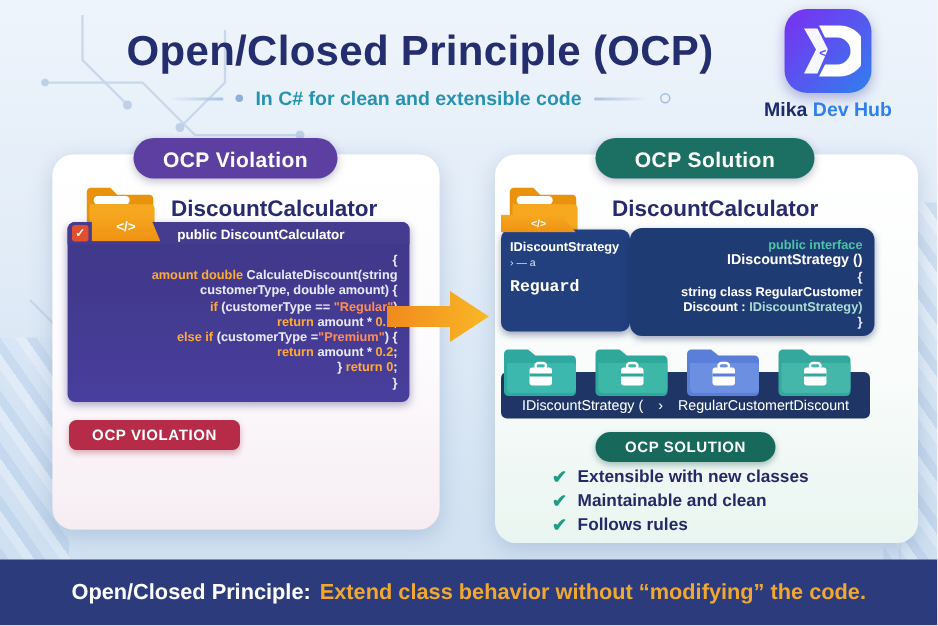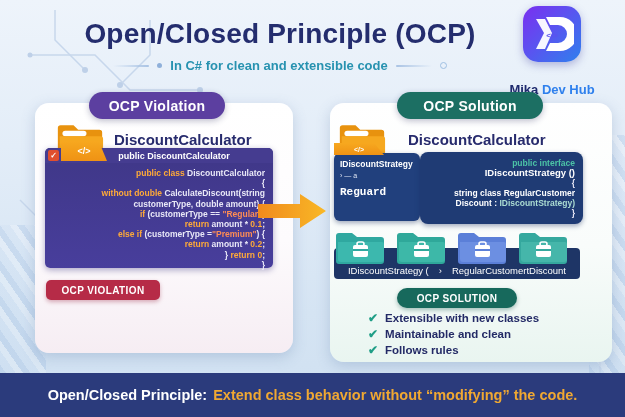--- a/index.html
+++ b/index.html
@@ -19,21 +19,21 @@
   .subtitle{font-size:13px;font-weight:bold;color:#2792b0;}
   .sub-line{width:36px;height:2px;background:linear-gradient(90deg,rgba(150,180,220,0),#a9c3e4);border-radius:2px;}
   .sub-line.r{background:linear-gradient(90deg,#a9c3e4,rgba(150,180,220,0));}
   .sub-dot{width:5px;height:5px;border-radius:50%;background:#8fb0da;}
   .sub-dot.open{background:transparent;border:1px solid #9fc0e2;}
   
   .logo{position:absolute;right:28px;top:6px;width:90px;text-align:center;}
   .logo-badge{width:58px;height:56px;margin:0 auto;border-radius:15px;
     background:linear-gradient(135deg,#7a2ff0 0%,#5b52f0 45%,#2f80ed 100%);
     display:flex;align-items:center;justify-content:center;box-shadow:0 3px 8px rgba(60,60,160,.35);}
-  .logo-wordmark{margin-top:20px;font-size:13px;font-weight:bold;}
+  .logo-wordmark{margin-top:3px;font-size:13px;font-weight:bold;}
   .logo-wordmark .mika{color:#1e2a6e;} .logo-wordmark .devhub{color:#2f80ed;}
   
   .card{position:absolute;border-radius:14px;box-shadow:0 4px 14px rgba(80,110,160,.25);}
   .card.left{left:35px;top:103px;width:258px;height:250px;
     background:linear-gradient(180deg,#ffffff 0%,#fdfbfd 55%,#f6edf3 100%);}
   .card.right{left:330px;top:103px;width:282px;height:259px;
     background:linear-gradient(180deg,#ffffff 0%,#f9fcfb 55%,#e9f5f0 100%);}
   .pill{position:absolute;top:92px;height:27px;border-radius:15px;display:flex;align-items:center;justify-content:center;
     color:#fff;font-size:14px;font-weight:bold;letter-spacing:.3px;z-index:5;box-shadow:0 2px 6px rgba(40,40,90,.3);}
   .pill.violation{left:89px;width:136px;background:#5c3fa0;}
@@ -149,23 +149,22 @@
     <span class="ftitle">DiscountCalculator</span>
   </div>
 
   <div class="code-window">
     <div class="code-header">
       <div class="check-box">✓</div>
       <div class="code-tab">&lt;/&gt;</div>
       <div class="htitle">public DiscountCalculator</div>
     </div>
     <div class="code-body">
-        <div class="code-line"><span class="c-kw">public class </span><span class="c-pl">DiscountCalculator</span></div>
         <div class="code-line"><span class="c-pl">  {</span></div>
-        <div class="code-line"><span class="c-kw">  without double </span><span class="c-pl">CalculateDiscount(string</span></div>
+        <div class="code-line"><span class="c-kw">  amount double </span><span class="c-pl">CalculateDiscount(string</span></div>
         <div class="code-line"><span class="c-pl">    customerType, double amount) {</span></div>
         <div class="code-line"><span class="c-kw">    if </span><span class="c-pl">(customerType == </span><span class="c-st">"Regular"</span><span class="c-pl">)</span></div>
         <div class="code-line"><span class="c-kw">    return </span><span class="c-pl">amount * </span><span class="c-num">0.1</span><span class="c-pl">;</span></div>
         <div class="code-line"><span class="c-kw">    else if </span><span class="c-pl">(customerType =</span><span class="c-st">"Premium"</span><span class="c-pl">) {</span></div>
         <div class="code-line"><span class="c-kw">      return </span><span class="c-pl">amount * </span><span class="c-num">0.2</span><span class="c-pl">;</span></div>
         <div class="code-line"><span class="c-pl">  } </span><span class="c-kw">return </span><span class="c-num">0</span><span class="c-pl">;</span></div>
         <div class="code-line"><span class="c-pl">  }</span></div>
       </div>
   </div>
 

